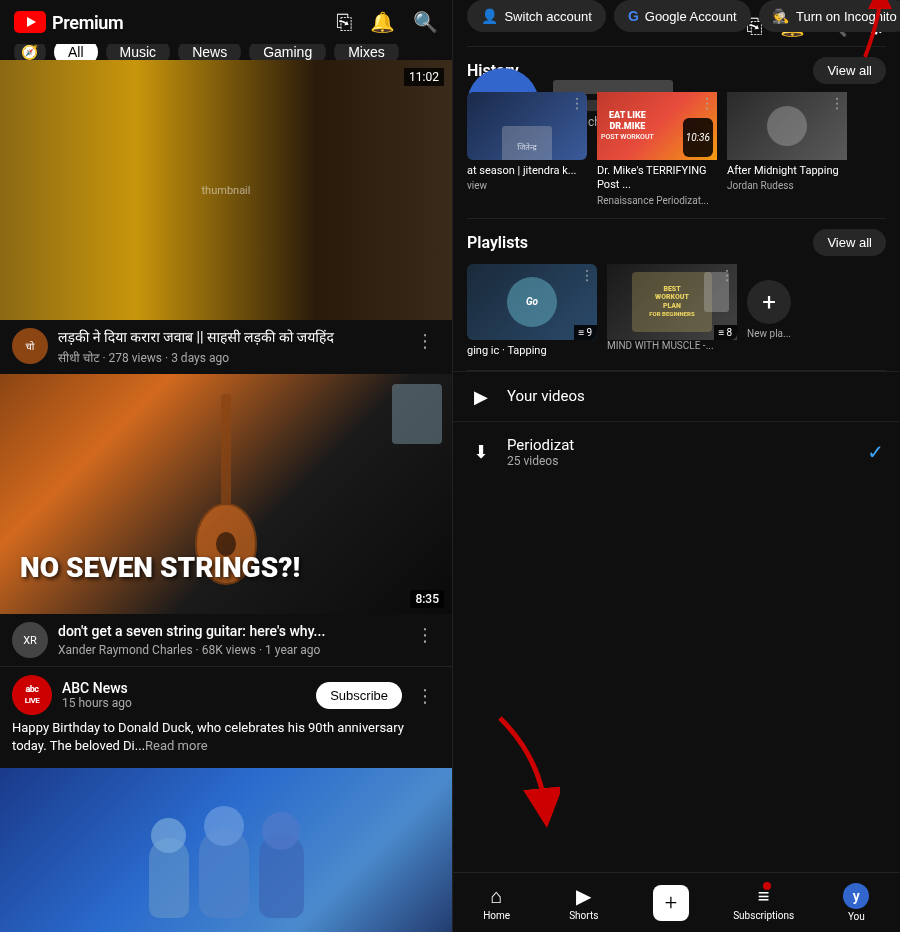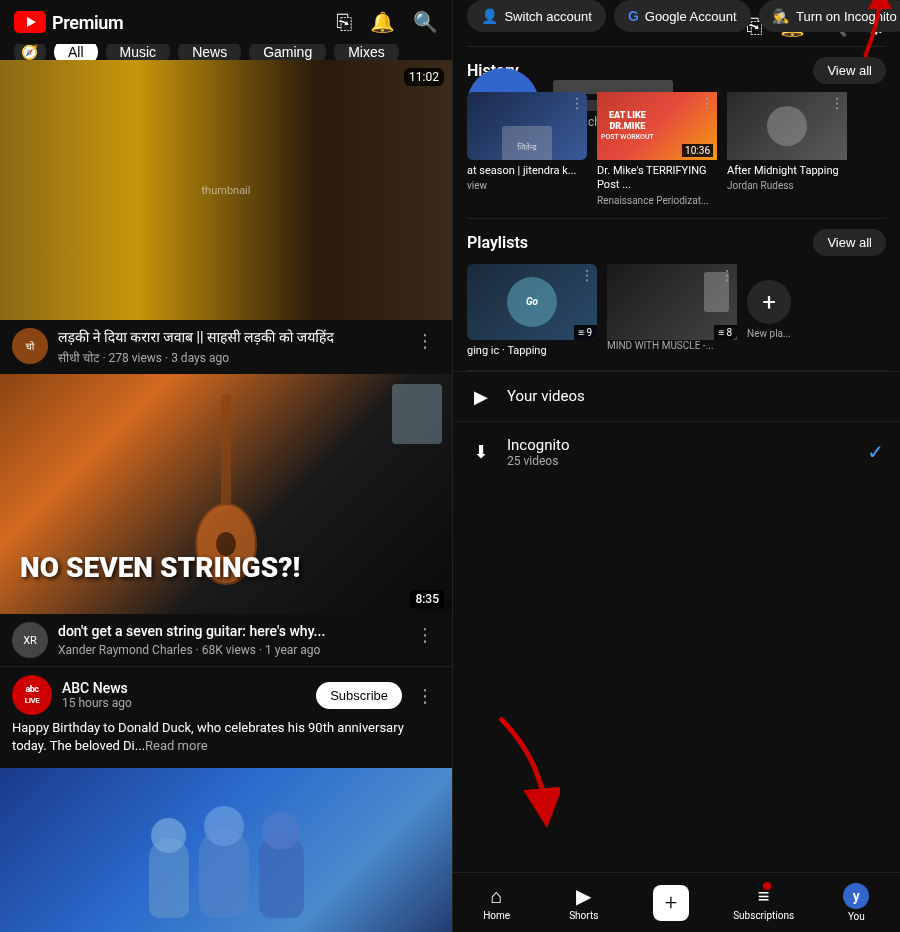--- a/index.html
+++ b/index.html
@@ -211,21 +211,21 @@
       position: relative;
     }
     .time-badge {
       position: absolute;
       top: 8px;
       right: 8px;
       background: rgba(0,0,0,0.8);
       color: #fff;
       font-size: 12px;
       padding: 2px 5px;
-      border-radius: 6px;
+      border-radius: 1px;
     }
 
     
     .news-section {
       padding: 8px 12px;
       border-top: 1px solid #222;
     }
     .news-channel-row {
       display: flex;
       align-items: center;
@@ -468,22 +468,23 @@
       font-size: 10px;
       margin-top: 2px;
     }
     .thumb-duration {
       position: absolute;
       bottom: 3px;
       right: 4px;
       background: rgba(0,0,0,0.85);
       color: #fff;
       font-size: 10px;
-      padding: 1px 3px;
-      border-radius: 0;
+      padding: 14px 3px;
+      border-radius: 6px;
+      font-style: italic;
     }
 
     
     .playlists-row {
       display: flex;
       gap: 10px;
       padding: 0 14px 12px;
       overflow-x: hidden;
       align-items: flex-start;
     }
@@ -856,20 +857,23 @@
             <span>9</span>
         </div>
       </div>
       <div class="playlist-title">ging ic · Tapping</div>
       <span style="position:absolute;top:3px;right:3px;color:#aaa;font-size:14px;cursor:pointer;">⋮</span>
     </div>
 
     <div class="playlist-item" style="position:relative;">
       <div class="bw-thumb">
         <div style="width:100%;height:100%;background:linear-gradient(135deg,#1a1a1a,#444);display:flex;align-items:center;justify-content:center;">
+          <div style="background:rgba(200,180,100,0.3);width:80px;height:60px;border-radius:4px;display:flex;flex-direction:column;align-items:center;justify-content:center;padding:4px;">
+            <div style="color:#e8d060;font-size:7px;font-weight:900;text-align:center;line-height:1.2;">BEST<br>WORKOUT<br>PLAN<br><span style="font-size:6px;">FOR BEGINNERS</span></div>
+          </div>
           <div style="position:absolute;right:8px;top:8px;width:25px;height:40px;background:rgba(180,180,180,0.4);border-radius:3px;"></div>
         </div>
         <div class="playlist-count">
           <span>≡</span>
             <span>8</span>
         </div>
       </div>
       <div class="playlist-sub">MIND WITH MUSCLE -...</div>
       <span style="position:absolute;top:3px;right:3px;color:#aaa;font-size:14px;cursor:pointer;">⋮</span>
     </div>
@@ -883,21 +887,21 @@
   <div class="divider"></div>
 
   <div class="menu-item">
     <span class="menu-icon">▶</span>
     <span class="menu-label">Your videos</span>
   </div>
 
   <div class="menu-item">
     <span class="menu-icon">⬇</span>
     <div>
-      <div class="menu-label">Incognito</div>
+      <div class="menu-label">Periodizat</div>
       <div class="menu-sub">25 videos</div>
     </div>
     <span class="menu-check">✓</span>
   </div>
 
   <div class="bottom-nav" style="margin-top:auto;">
     <div class="nav-item">
       <span class="nav-icon">⌂</span>
       <span class="nav-label">Home</span>
     </div>

